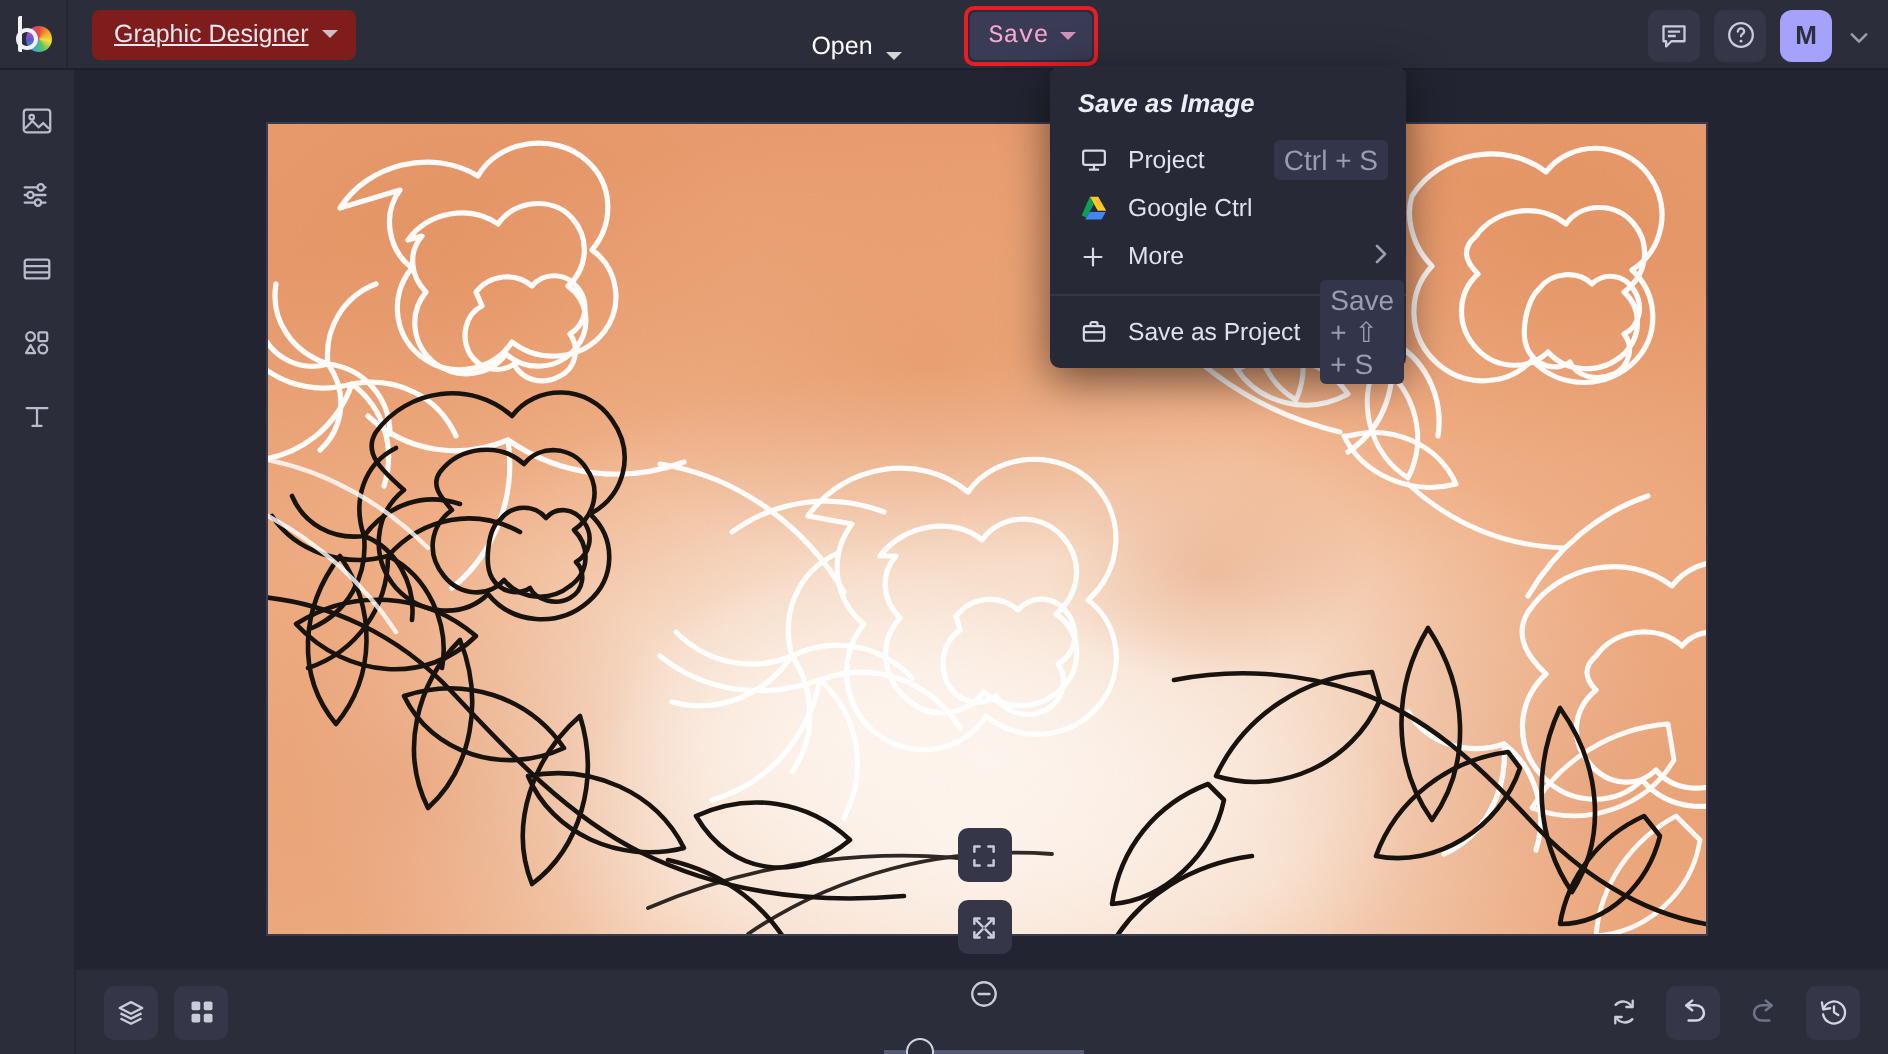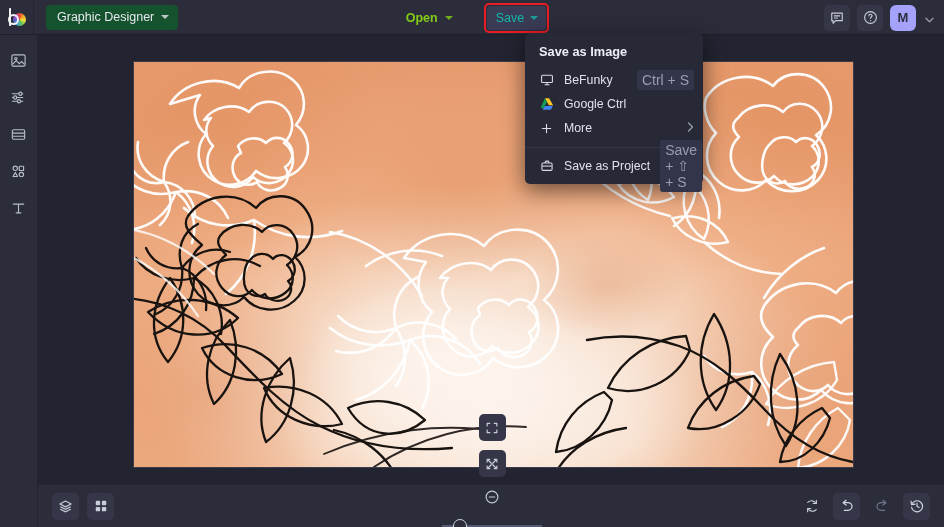--- a/index.html
+++ b/index.html
@@ -43,50 +43,50 @@
   }
   .logo-b::after {
     content: ""; position: absolute; left: -2.6px; top: 6px;
     width: 11px; height: 11px; border: 2.6px solid #f2f2f5;
     border-radius: 50%; background: transparent;
     box-sizing: border-box;
   }
 
   #workspace-selector {
     margin-left: 12px; height: 25px; padding: 0 9px 0 11px;
-    background: #14532d; border-radius: 4px;
+    background: #7f1d1d; border-radius: 4px;
     display: flex; align-items: center; gap: 7px;
-    color: #e6e7ef; font-size: 12.5px; cursor: pointer;
+    color: #e6e7ef; font-size: 12.5px; cursor: pointer; text-decoration: underline;
   }
   .chev {
     width: 0; height: 0;
     border-left: 4px solid transparent; border-right: 4px solid transparent;
     border-top: 4.5px solid currentColor; opacity: .8;
   }
 
   #header-center {
     position: absolute; left: 0; right: 0; top: 0; height: 35px;
     display: flex; align-items: center; justify-content: center; gap: 6px;
     pointer-events: none;
   }
   #header-center > * { pointer-events: auto; }
   .hdr-btn {
     height: 25px; padding: 0 9px 0 11px; border-radius: 4px;
-    display: flex; align-items: center; gap: 7px;
-    color: #84cc16; font-size: 12.5px; cursor: pointer; font-weight: bold;
+    display: flex; align-items: flex-end; gap: 7px;
+    color: #ffffff; font-size: 12.5px; cursor: pointer;
   }
   #save-wrap {
     position: relative; margin-left: 16px;
     border: 2px solid #ec1c24; border-radius: 5px; padding: 1px;
   }
   #save-btn {
     height: 24px; padding: 0 8px 0 9px; border-radius: 3px;
     background: #3a3b55;
     display: flex; align-items: center; gap: 6px;
-    color: #14b8a6; font-size: 12.5px; cursor: pointer;
+    color: #f9a8d4; font-size: 12.5px; cursor: pointer; font-family: Liberation Mono, monospace;
   }
 
   #header-right {
     position: absolute; right: 8px; top: 0; height: 35px;
     display: flex; align-items: center; gap: 7px;
   }
   .icon-btn {
     width: 26px; height: 26px; border-radius: 5px;
     background: #353748;
     display: flex; align-items: center; justify-content: center;
@@ -173,20 +173,21 @@
     position: absolute; left: 525px; top: 33px; width: 178px;
     background: #272936;
     border-radius: 5px;
     box-shadow: 0 6px 22px rgba(0,0,0,.55);
     padding: 7px 0 6px;
     z-index: 40;
   }
   #menu-title {
     color: #eceef6; font-size: 12.8px; font-weight: bold;
     padding: 4px 14px 9px;
+    font-style: italic;
   }
   .menu-item {
     height: 24px; display: flex; align-items: center;
     padding: 0 9px 0 14px; gap: 10px; cursor: pointer; position: relative;
   }
   .mi-icon {
     width: 15px; height: 15px; display: flex;
     align-items: center; justify-content: center; flex: 0 0 15px;
   }
   .mi-label { color: #dfe1ec; font-size: 12.3px; white-space: nowrap; }
@@ -510,21 +511,21 @@
   <div id="save-menu">
     <div id="menu-title">Save as Image</div>
 
     <div class="menu-item">
       <span class="mi-icon">
         <svg width="14" height="14" viewBox="0 0 16 16" fill="none" stroke="#d8dae6" stroke-width="1.25">
           <rect x="1.8" y="2.6" width="12.4" height="8.2" rx="1.2"></rect>
           <path d="M5.6 13.5h4.8M8 10.8v2.7" stroke-linecap="round"></path>
         </svg>
       </span>
-      <span class="mi-label">BeFunky</span>
+      <span class="mi-label">Project</span>
       <span class="mi-shortcut">Ctrl + S</span>
     </div>
 
 
     <div class="menu-item">
       <span class="mi-icon">
         <svg width="14" height="14" viewBox="0 0 16 16">
           <path d="M5.6 1.5h4.8l4.6 8h-4.8z" fill="#ffc629"></path>
           <path d="M1 12.1L5.6 1.5l2.4 4.2-4.4 7.8z" fill="#0f9d58"></path>
           <path d="M3.1 14.5h9.2l2.4-4.2H5.5z" fill="#4285f4"></path>

